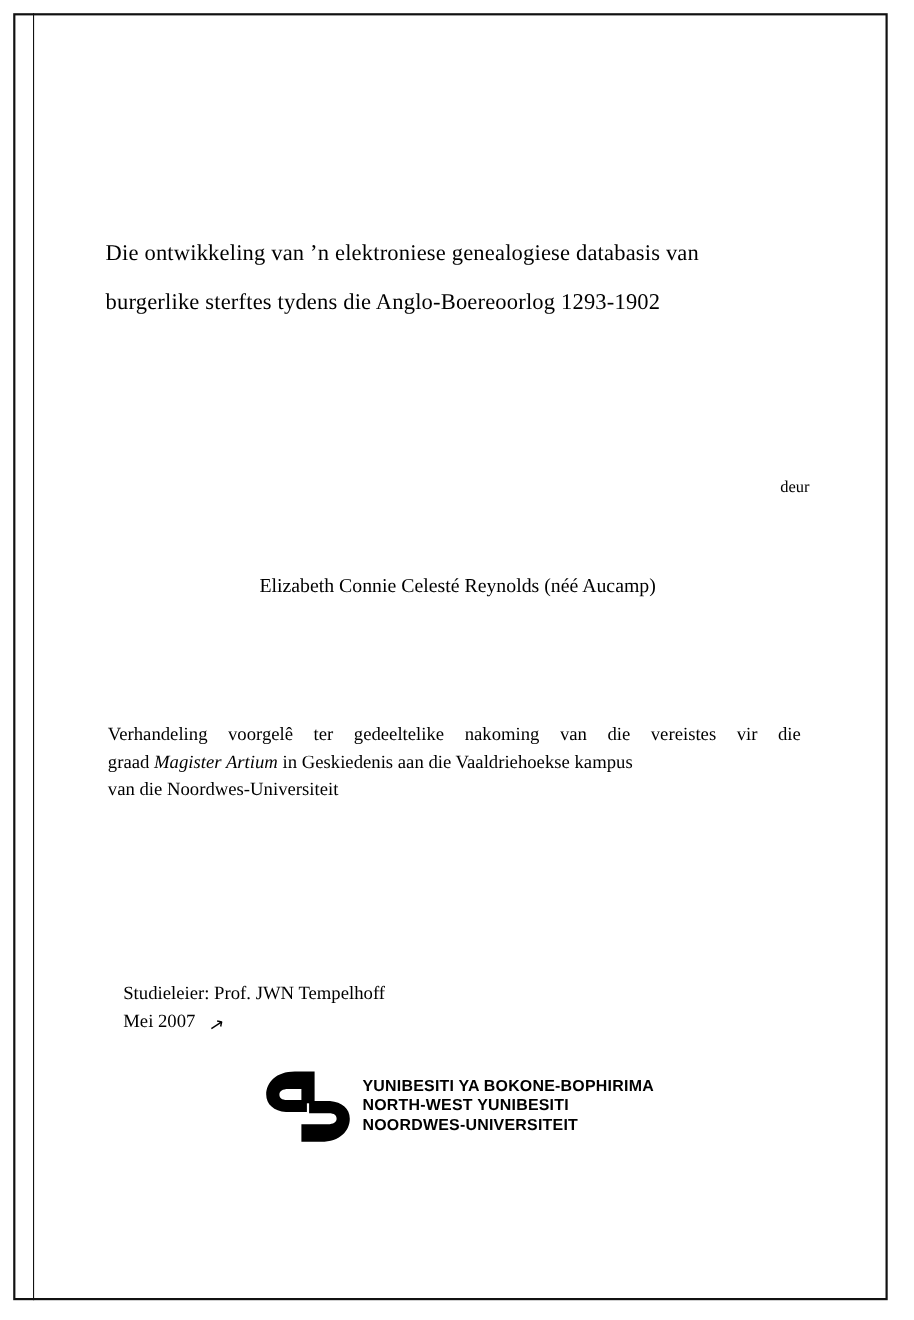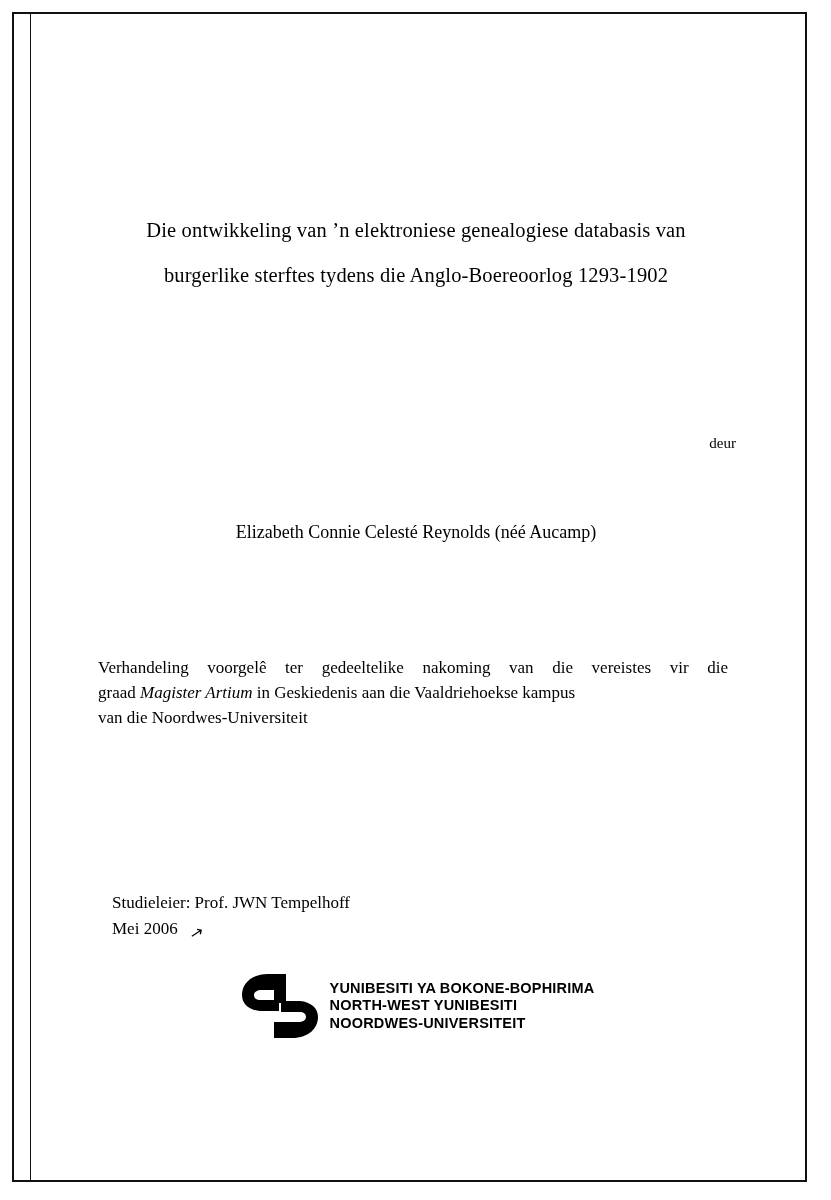--- a/index.html
+++ b/index.html
@@ -43,21 +43,21 @@
     left: 96px;
     top: 40px;
     width: 640px;
     height: 1110px;
   }
   .title {
     position: absolute;
     top: 168px;
     left: 0;
     width: 640px;
-    text-align: center;
+    text-align: left;
     font-size: 20.5px;
     line-height: 45px;
     letter-spacing: 0.15px;
   }
   .title .line {
     display: block;
     white-space: nowrap;
   }
   .deur {
     position: absolute;
@@ -165,21 +165,21 @@
 
     <div class="statement">
       <span class="just">Verhandeling voorgelê ter gedeeltelike nakoming van die vereistes vir die</span>
       <span class="just2"><span>graad </span><i>Magister Artium</i><span> in Geskiedenis aan die Vaaldriehoekse kampus</span></span>
       <span class="just2">van die Noordwes-Universiteit</span>
     </div>
 
     <div class="supervisor">
       <span>Studieleier: Prof. JWN Tempelhoff</span>
       <span class="date-line">
-        <span>Mei 2006</span>
+        <span>Mei 2007</span>
         <span class="date-mark">↗</span>
       </span>
     </div>
 
     <div class="logo-block">
       <span class="logo-mark">
         <svg viewBox="0 0 84 72" width="84" height="72" aria-hidden="true">
           <g fill="#000000">
             <path d="M30 4 C13 4 4 14 4 25 C4 34 11 40 22 41 L41 41 L41 30 L23 30 C18 30 16 28 16 25 C16 22 19 20 24 20 L48 20 L48 4 Z"></path>
             <path d="M54 68 C71 68 80 58 80 47 C80 38 73 32 62 31 L43 31 L43 42 L61 42 C66 42 68 44 68 47 C68 50 65 52 60 52 L36 52 L36 68 Z"></path>

